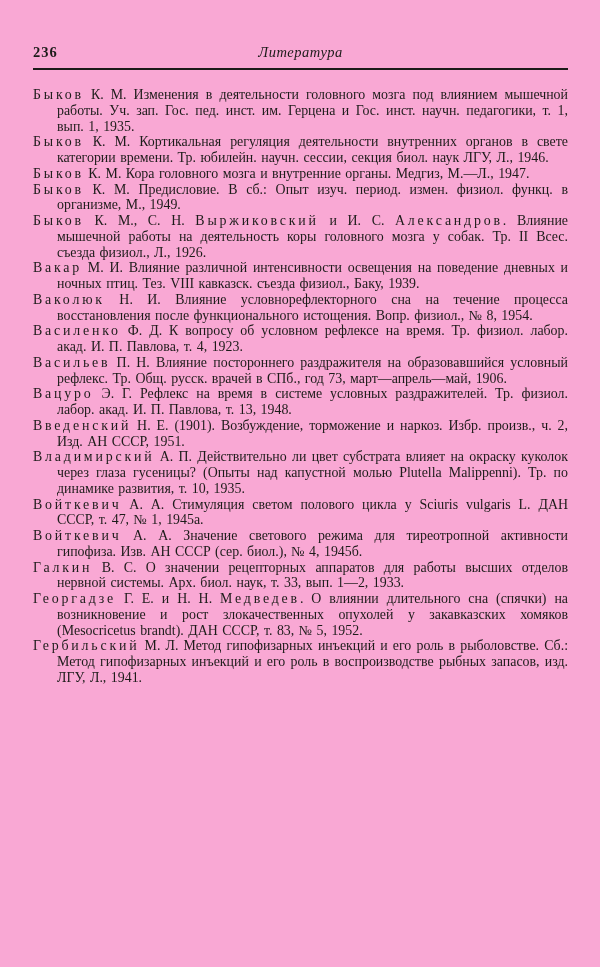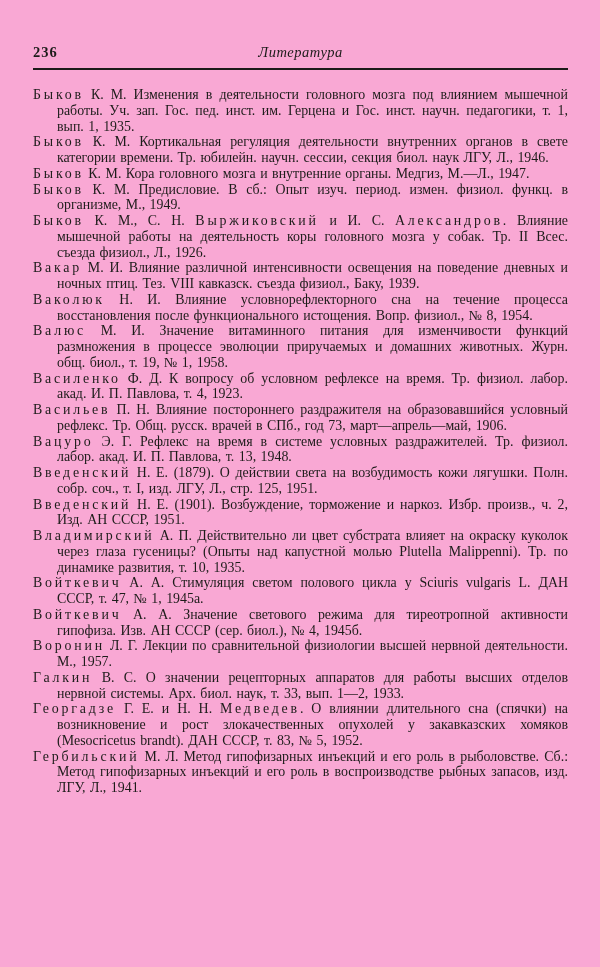--- a/index.html
+++ b/index.html
@@ -68,27 +68,24 @@
   </div>
   <div class="header-rule"></div>
   <div class="entries">
       <p class="entry"><span class="sp">Быков</span><span class="plain"> К. М. Изменения в деятельности головного мозга под влиянием мышечной работы. Уч. зап. Гос. пед. инст. им. Герцена и Гос. инст. научн. педагогики, т. 1, вып. 1, 1935.</span></p>
       <p class="entry"><span class="sp">Быков</span><span class="plain"> К. М. Кортикальная регуляция деятельности внутренних органов в свете категории времени. Тр. юбилейн. научн. сессии, секция биол. наук ЛГУ, Л., 1946.</span></p>
       <p class="entry"><span class="sp">Быков</span><span class="plain"> К. М. Кора головного мозга и внутренние органы. Медгиз, М.—Л., 1947.</span></p>
       <p class="entry"><span class="sp">Быков</span><span class="plain"> К. М. Предисловие. В сб.: Опыт изуч. период. измен. физиол. функц. в организме, М., 1949.</span></p>
       <p class="entry"><span class="sp">Быков</span><span class="plain"> К. М., С. Н. </span><span class="sp">Выржиковский</span><span class="plain"> и И. С. </span><span class="sp">Александров</span><span class="plain">. Влияние мышечной работы на деятельность коры головного мозга у собак. Тр. II Всес. съезда физиол., Л., 1926.</span></p>
       <p class="entry"><span class="sp">Вакар</span><span class="plain"> М. И. Влияние различной интенсивности освещения на поведение дневных и ночных птиц. Тез. VIII кавказск. съезда физиол., Баку, 1939.</span></p>
       <p class="entry"><span class="sp">Ваколюк</span><span class="plain"> Н. И. Влияние условнорефлекторного сна на течение процесса восстановления после функционального истощения. Вопр. физиол., № 8, 1954.</span></p>
-      <p class="entry"><span class="sp">Валюс</span><span class="plain"> М. И. Значение витаминного питания для изменчивости функций размножения в процессе эволюции приручаемых и домашних животных. Журн. общ. биол., т. 19, № 1, 1958.</span></p>
       <p class="entry"><span class="sp">Василенко</span><span class="plain"> Ф. Д. К вопросу об условном рефлексе на время. Тр. физиол. лабор. акад. И. П. Павлова, т. 4, 1923.</span></p>
       <p class="entry"><span class="sp">Васильев</span><span class="plain"> П. Н. Влияние постороннего раздражителя на образовавшийся условный рефлекс. Тр. Общ. русск. врачей в СПб., год 73, март—апрель—май, 1906.</span></p>
       <p class="entry"><span class="sp">Вацуро</span><span class="plain"> Э. Г. Рефлекс на время в системе условных раздражителей. Тр. физиол. лабор. акад. И. П. Павлова, т. 13, 1948.</span></p>
-      <p class="entry"><span class="sp">Введенский</span><span class="plain"> Н. Е. (1879). О действии света на возбудимость кожи лягушки. Полн. собр. соч., т. I, изд. ЛГУ, Л., стр. 125, 1951.</span></p>
       <p class="entry"><span class="sp">Введенский</span><span class="plain"> Н. Е. (1901). Возбуждение, торможение и наркоз. Избр. произв., ч. 2, Изд. АН СССР, 1951.</span></p>
       <p class="entry"><span class="sp">Владимирский</span><span class="plain"> А. П. Действительно ли цвет субстрата влияет на окраску куколок через глаза гусеницы? (Опыты над капустной молью Plutella Malippenni). Тр. по динамике развития, т. 10, 1935.</span></p>
       <p class="entry"><span class="sp">Войткевич</span><span class="plain"> А. А. Стимуляция светом полового цикла у Sciuris vulgaris L. ДАН СССР, т. 47, № 1, 1945а.</span></p>
       <p class="entry"><span class="sp">Войткевич</span><span class="plain"> А. А. Значение светового режима для тиреотропной активности гипофиза. Изв. АН СССР (сер. биол.), № 4, 1945б.</span></p>
-      <p class="entry"><span class="sp">Воронин</span><span class="plain"> Л. Г. Лекции по сравнительной физиологии высшей нервной деятельности. М., 1957.</span></p>
       <p class="entry"><span class="sp">Галкин</span><span class="plain"> В. С. О значении рецепторных аппаратов для работы высших отделов нервной системы. Арх. биол. наук, т. 33, вып. 1—2, 1933.</span></p>
       <p class="entry"><span class="sp">Георгадзе</span><span class="plain"> Г. Е. и Н. Н. </span><span class="sp">Медведев</span><span class="plain">. О влиянии длительного сна (спячки) на возникновение и рост злокачественных опухолей у закавказских хомяков (Mesocricetus brandt). ДАН СССР, т. 83, № 5, 1952.</span></p>
       <p class="entry"><span class="sp">Гербильский</span><span class="plain"> М. Л. Метод гипофизарных инъекций и его роль в рыболовстве. Сб.: Метод гипофизарных инъекций и его роль в воспроизводстве рыбных запасов, изд. ЛГУ, Л., 1941.</span></p>
     </div>
 </div>
 
 </body></html>

